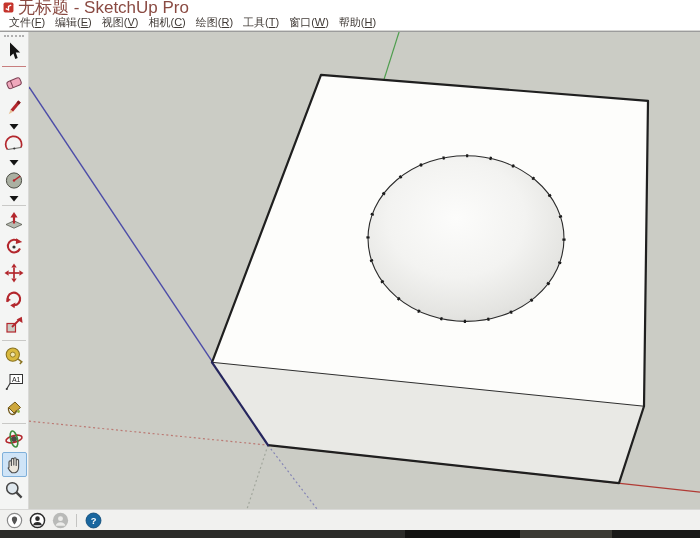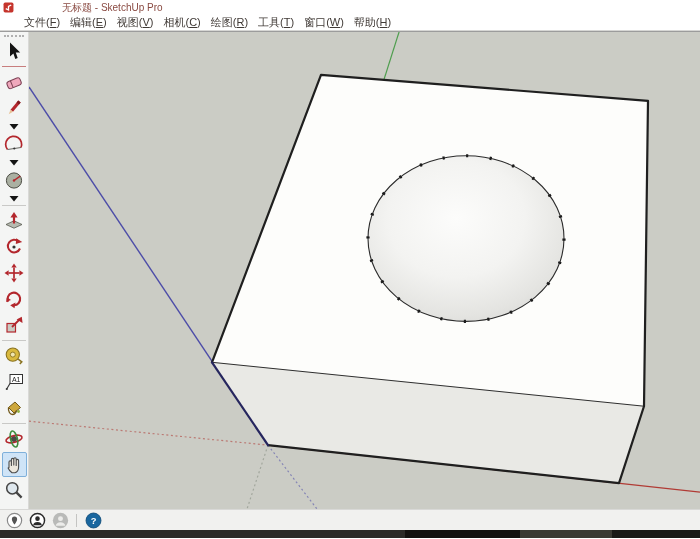--- a/index.html
+++ b/index.html
@@ -3,24 +3,24 @@
 <meta charset="utf-8">
 <style>
   * { box-sizing: border-box; margin: 0; padding: 0; }
   html,body { width:700px; height:539px; overflow:hidden;
     font-family:"Liberation Sans", sans-serif; background:#ffffff; }
 
   
   .titlebar { height:15px; display:flex; align-items:center; gap:4px;
     padding-left:3px; background:#ffffff; }
   .logo-svg { width:11px; height:11px; flex:0 0 auto; }
-  .title-text { font-size:10px; line-height:11px; color:#8a4a42; white-space:nowrap;margin-left:44px; }
-
-  
-  .menubar { height:16px; display:flex; align-items:center; padding-left:19px;
+  .title-text { font-size:17px; line-height:11px; color:#8a4a42; white-space:nowrap; }
+
+  
+  .menubar { height:16px; display:flex; align-items:center; padding-left:4px;
     background:#ffffff; border-bottom:1px solid #d6d6d4; }
   .menu-item { font-size:11px; color:#403a36; padding:0 5px; white-space:nowrap; cursor:default; }
   .menu-item u { text-decoration:underline; }
 
   
   .content { display:flex; height:478px; border-top:1px solid #9c9c9c; }
 
   
   .toolbar { width:29px; background:#f4f5f4; border-right:1px solid #d9d9d7;
     display:flex; flex-direction:column; align-items:center; overflow:hidden; }

